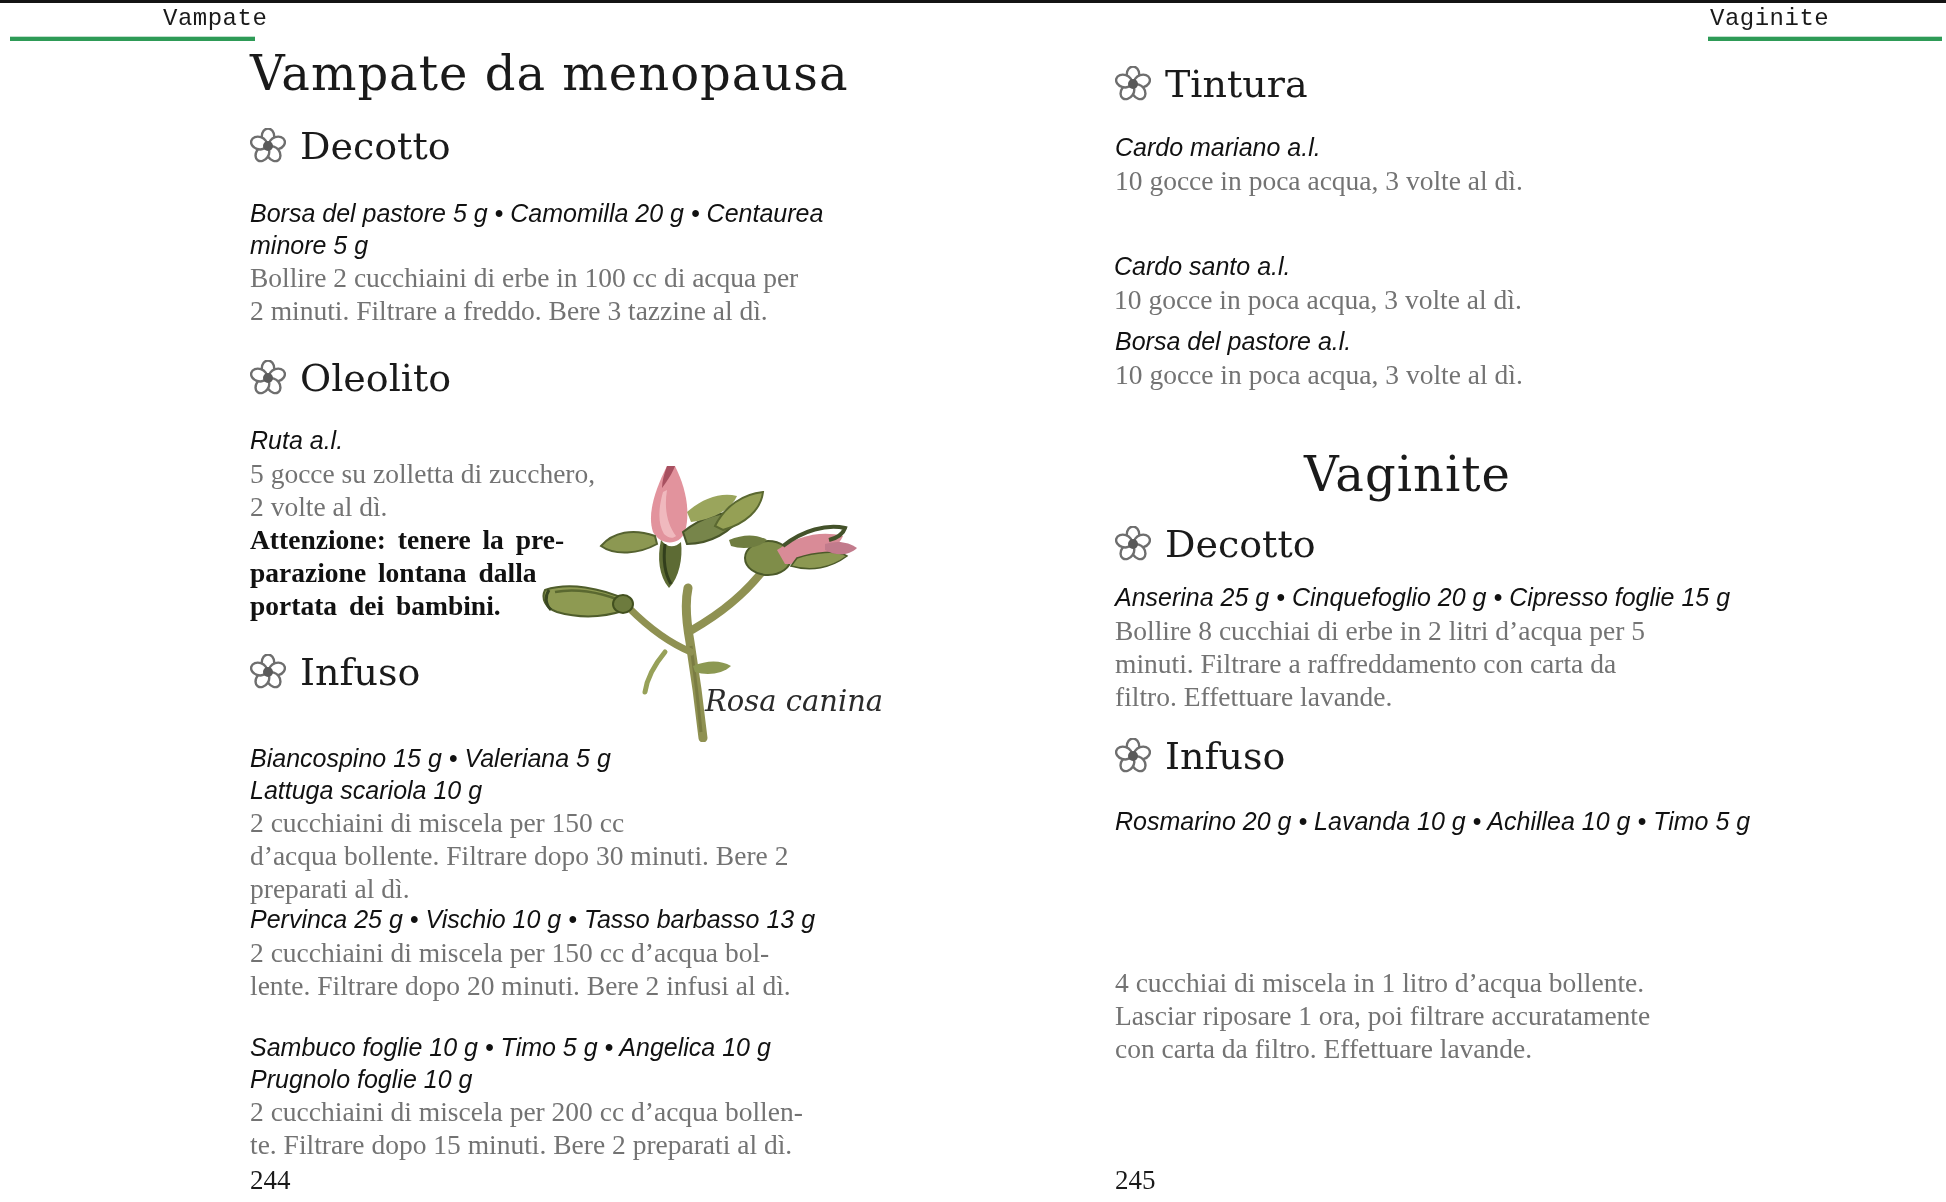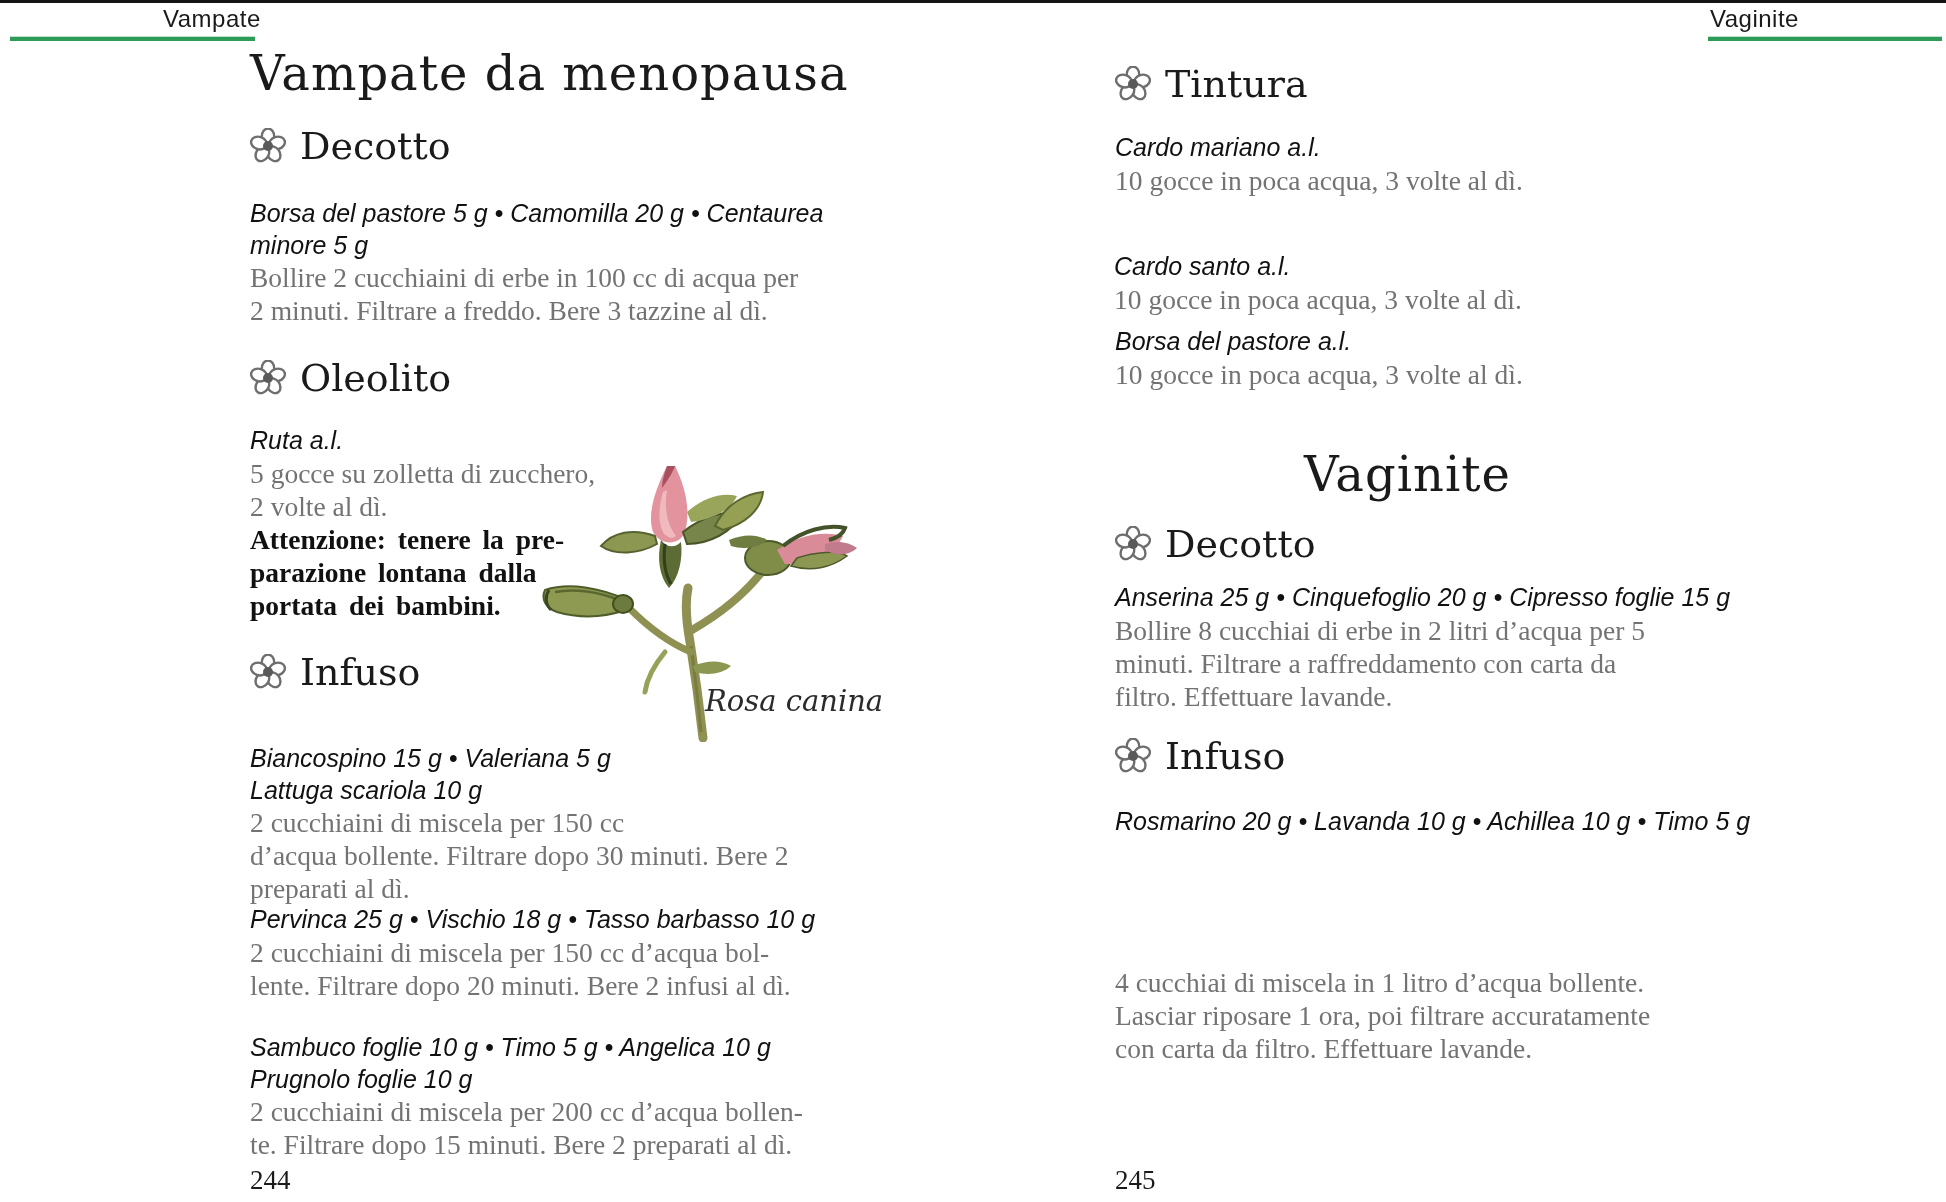--- a/index.html
+++ b/index.html
@@ -3,21 +3,21 @@
 <meta charset="utf-8">
 <style>
   html,body{margin:0;padding:0;}
   body{
     width:1946px;height:1202px;position:relative;background:#ffffff;
     font-family:"Liberation Serif",serif;color:#1a1a1a;overflow:hidden;
   }
   .abs{position:absolute;}
   .topbar{left:0;top:0;width:1946px;height:3px;background:#141414;}
   .rule{height:4px;background:#2e9b57;border-top:1px solid #bfe0cc;}
-  .rhead{font-family:Liberation Sans, sans-serif;font-size:24px;letter-spacing:0.5px;white-space:nowrap;}
+  .rhead{font-family:Liberation Mono, monospace;font-size:24px;letter-spacing:0.5px;white-space:nowrap;}
   .title{font-family:"DejaVu Serif",serif;font-size:48px;letter-spacing:1px;text-align:center;white-space:nowrap;}
   .heading{display:flex;align-items:center;gap:14px;font-family:"DejaVu Serif",serif;font-size:38px;white-space:nowrap;}
   .flower{width:36px;height:36px;flex:none;}
   .ing{font-family:"Liberation Sans",sans-serif;font-style:italic;font-size:25px;line-height:31.5px;white-space:pre;color:#111;}
   .bodytxt{font-size:27.5px;line-height:33px;white-space:pre;color:#737373;}
   .warn{font-weight:bold;word-spacing:5px;white-space:pre;font-size:27.5px;line-height:33px;color:#111;}
   .caption{font-family:"DejaVu Serif",serif;font-style:italic;font-size:29px;color:#2b2b2b;white-space:nowrap;text-align:right;}
   .pnum{font-size:27px;}
 </style>
 </head>
@@ -124,21 +124,21 @@
   <span>Infuso</span>
 </div>
 <div class="abs" style="left:250px;top:712px;margin-top:31px;">
   <div class="ing">Biancospino 15 g • Valeriana 5 g
 Lattuga scariola 10 g</div>
   <div class="bodytxt">2 cucchiaini di miscela per 150 cc
 d’acqua bollente. Filtrare dopo 30 minuti. Bere 2
 preparati al dì.</div>
 </div>
 <div class="abs" style="left:250px;top:904px;">
-  <div class="ing">Pervinca 25 g • Vischio 18 g • Tasso barbasso 10 g</div>
+  <div class="ing">Pervinca 25 g • Vischio 10 g • Tasso barbasso 13 g</div>
   <div class="bodytxt">2 cucchiaini di miscela per 150 cc d’acqua bol-
 lente. Filtrare dopo 20 minuti. Bere 2 infusi al dì.</div>
 </div>
 <div class="abs" style="left:250px;top:1032px;">
   <div class="ing">Sambuco foglie 10 g • Timo 5 g • Angelica 10 g
 Prugnolo foglie 10 g</div>
   <div class="bodytxt">2 cucchiaini di miscela per 200 cc d’acqua bollen-
 te. Filtrare dopo 15 minuti. Bere 2 preparati al dì.</div>
 </div>
 <div class="abs pnum" style="left:250px;top:1165px;width:590px;">244</div>

